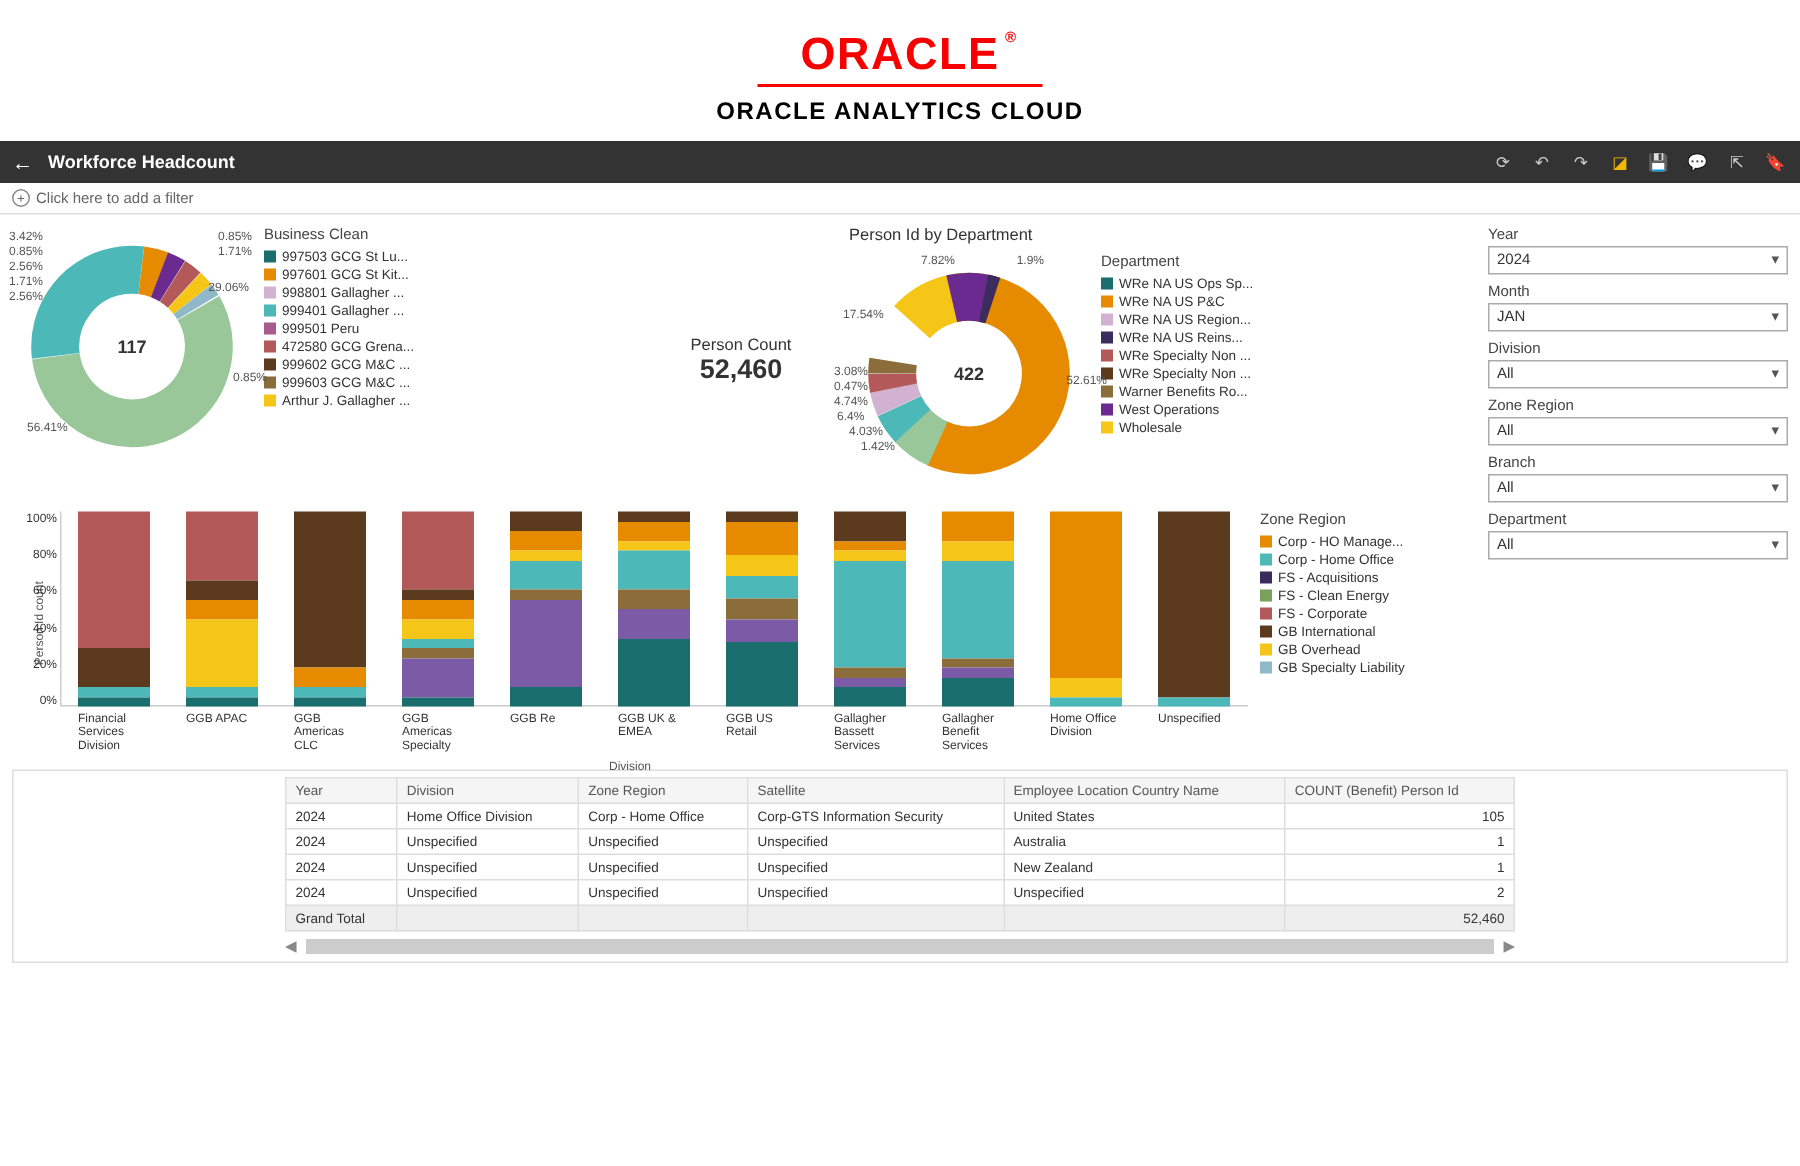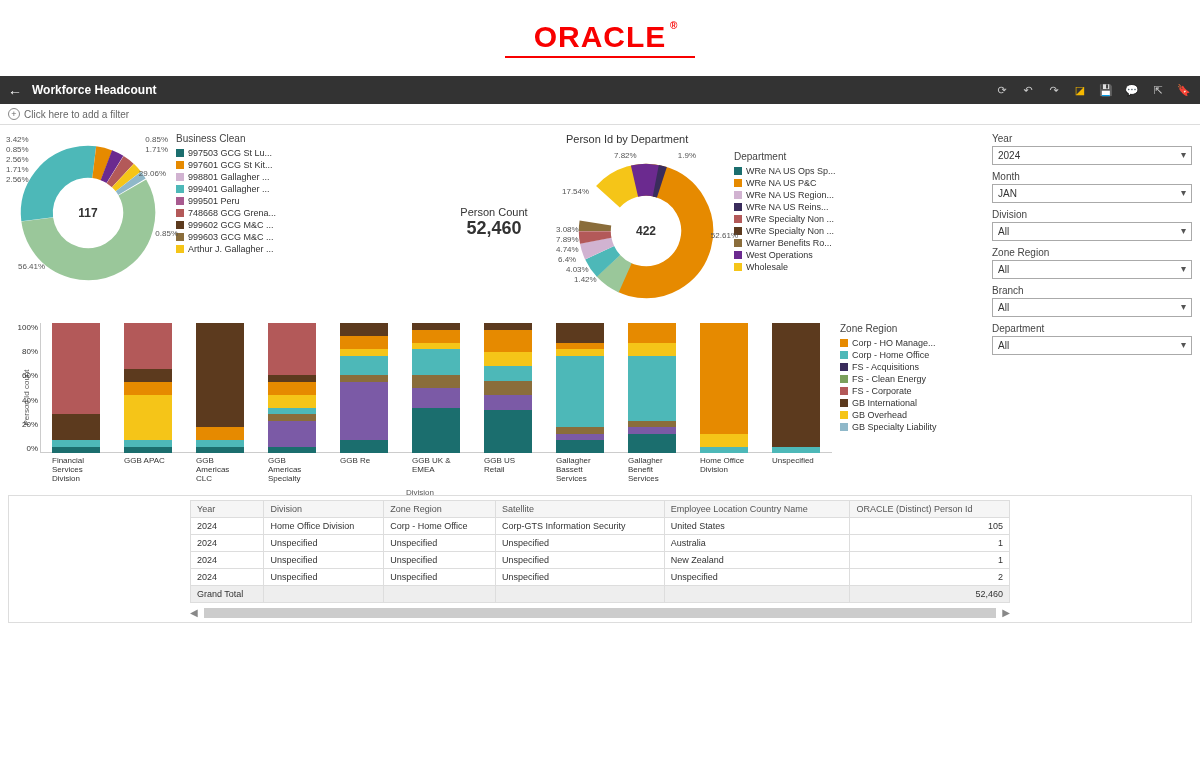--- a/index.html
+++ b/index.html
@@ -58,20 +58,21 @@
 .scroll-arrow { font-size: 10px; color: #888; cursor: pointer; }
 .scroll-track { flex: 1; height: 10px; background: #ccc; }
 svg { display: block; }
 </style>
 </head>
 <body>
 
 <div class="header-logo">
   <div class="oracle-logo">ORACLE</div>
   <div class="logo-underline"></div>
+  <div class="logo-subtitle">ORACLE ANALYTICS CLOUD</div>
 </div>
 
 <div class="toolbar">
   <div class="toolbar-left">
     <span class="back-btn">←</span>
     <span class="page-title">Workforce Headcount</span>
   </div>
   <div class="toolbar-right">
     <span class="toolbar-icon">⟳</span>
     <span class="toolbar-icon">↶</span>
@@ -136,21 +137,21 @@
                 <div class="legend-item">
                   <span class="legend-swatch" style="background:#4db8b8"></span>
                   <span>999401 Gallagher ...</span>
                 </div>
                 <div class="legend-item">
                   <span class="legend-swatch" style="background:#a85a8f"></span>
                   <span>999501 Peru</span>
                 </div>
                 <div class="legend-item">
                   <span class="legend-swatch" style="background:#b35959"></span>
-                  <span>748668 GCG Grena...</span>
+                  <span>472580 GCG Grena...</span>
                 </div>
                 <div class="legend-item">
                   <span class="legend-swatch" style="background:#5c3a1e"></span>
                   <span>999602 GCG M&amp;C ...</span>
                 </div>
                 <div class="legend-item">
                   <span class="legend-swatch" style="background:#8a6d3b"></span>
                   <span>999603 GCG M&amp;C ...</span>
                 </div>
                 <div class="legend-item">
@@ -181,21 +182,21 @@
               <circle cx="50" cy="50" r="32" fill="none" stroke="#d1b3d1" stroke-width="20" stroke-dasharray="8 193" transform="rotate(155 50 50)"></circle>
               <circle cx="50" cy="50" r="32" fill="none" stroke="#b35959" stroke-width="20" stroke-dasharray="6 195" transform="rotate(169 50 50)"></circle>
               <circle cx="50" cy="50" r="32" fill="none" stroke="#8a6d3b" stroke-width="20" stroke-dasharray="5 196" transform="rotate(180 50 50)"></circle>
             </svg>
             <div class="donut-center">422</div>
             <div class="donut-labels" style="top:0px;left:48px;"><span>7.82%</span></div>
             <div class="donut-labels" style="top:0px;right:30px;"><span>1.9%</span></div>
             <div class="donut-labels" style="top:80px;right:-12px;"><span>52.61%</span></div>
             <div class="donut-labels" style="top:36px;left:-4px;"><span>17.54%</span></div>
             <div class="donut-labels" style="top:74px;left:-10px;"><span>3.08%</span></div>
-            <div class="donut-labels" style="top:84px;left:-10px;"><span>7.89%</span></div>
+            <div class="donut-labels" style="top:84px;left:-10px;"><span>0.47%</span></div>
             <div class="donut-labels" style="top:94px;left:-10px;"><span>4.74%</span></div>
             <div class="donut-labels" style="top:104px;left:-8px;"><span>6.4%</span></div>
             <div class="donut-labels" style="top:114px;left:0px;"><span>4.03%</span></div>
             <div class="donut-labels" style="top:124px;left:8px;"><span>1.42%</span></div>
           </div>
           <div class="legend">
             <div class="legend-title">Department</div>
             <div id="legend2">
                 <div class="legend-item">
                   <span class="legend-swatch" style="background:#1b6e6e"></span>
@@ -435,21 +436,21 @@
 <div class="table-panel">
   <div>
     <table class="data-table">
       <thead>
           <tr id="theadrow">
             <th>Year</th>
             <th>Division</th>
             <th>Zone Region</th>
             <th>Satellite</th>
             <th>Employee Location Country Name</th>
-            <th>ORACLE (Distinct) Person Id</th>
+            <th>COUNT (Benefit) Person Id</th>
           </tr>
         </thead>
       <tbody id="tbody">
           <tr>
             <td>2024</td>
             <td>Home Office Division</td>
             <td>Corp - Home Office</td>
             <td>Corp-GTS Information Security</td>
             <td>United States</td>
             <td class="num">105</td>

